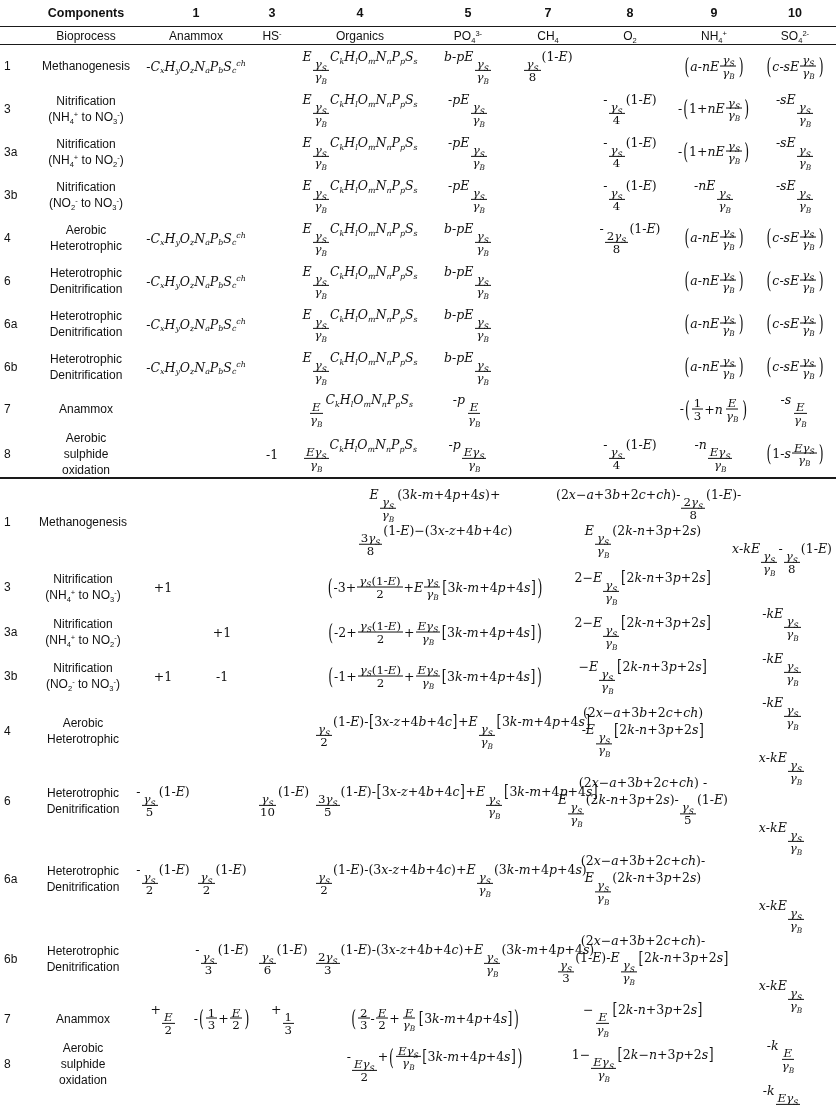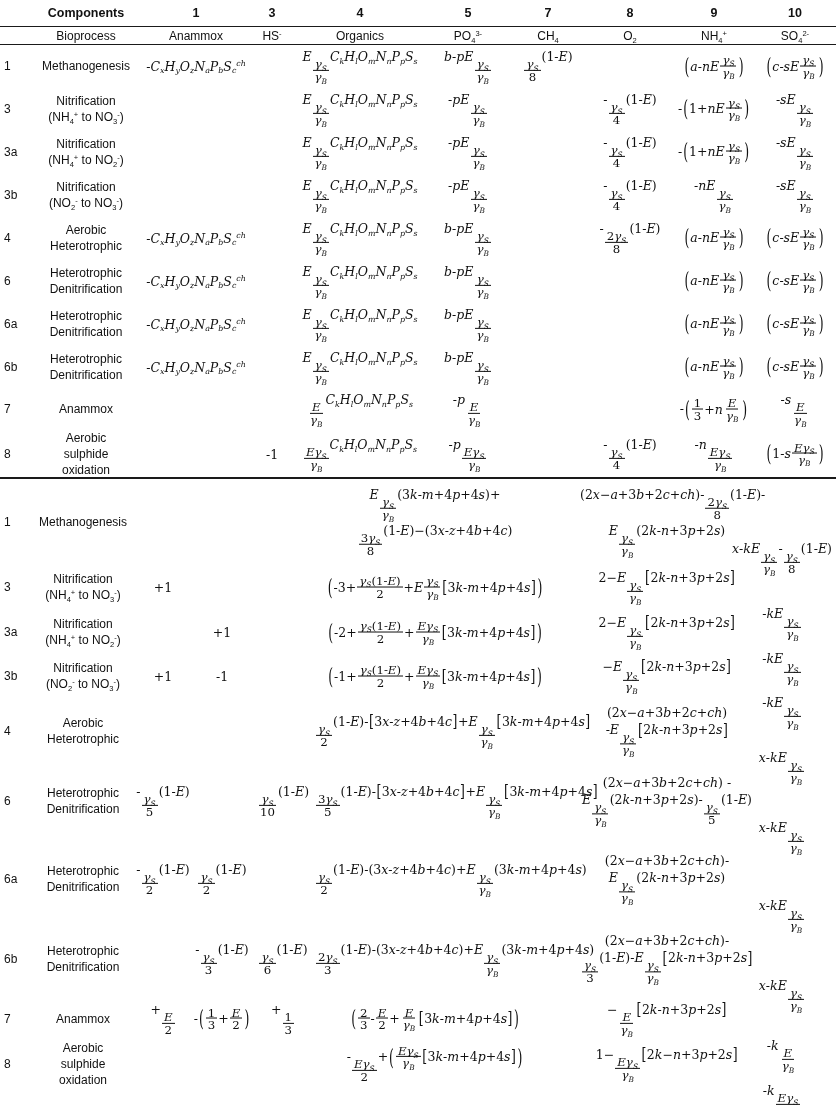--- a/index.html
+++ b/index.html
@@ -26,21 +26,21 @@
   .c-o2  {left:590px;width:80px;}
   .c-nh4 {left:670px;width:88px;}
   .c-so4 {left:758px;width:74px;}
   .c-comp{left:17px;  width:138px;text-align:center;}
   
   .d-label{left:30px;width:106px;}
   .d-s1  {left:134px;width:58px;}
   .d-s2  {left:192px;width:60px;}
   .d-s3  {left:252px;width:62px;}
   .d-main{left:315px;width:240px;}
-  .d-o2  {left:556px;width:174px;margin-left:24px;}
+  .d-o2  {left:556px;width:174px;}
   .d-last{left:730px;width:104px;margin-top:36px;}
   
   .tx{font-size:12px;line-height:14px;}
   .tx em.v{font-style:normal;}
   
   .math{font-family:"DejaVu Serif","Liberation Serif",serif;font-size:12.5px;line-height:15px;}
   .math em.v{font-style:italic;font-family:inherit;}
   em.v{font-style:italic;}
   .thead2 em.v{font-style:normal;}
   .frac{display:inline-flex;flex-direction:column;align-items:center;vertical-align:-0.62em;

